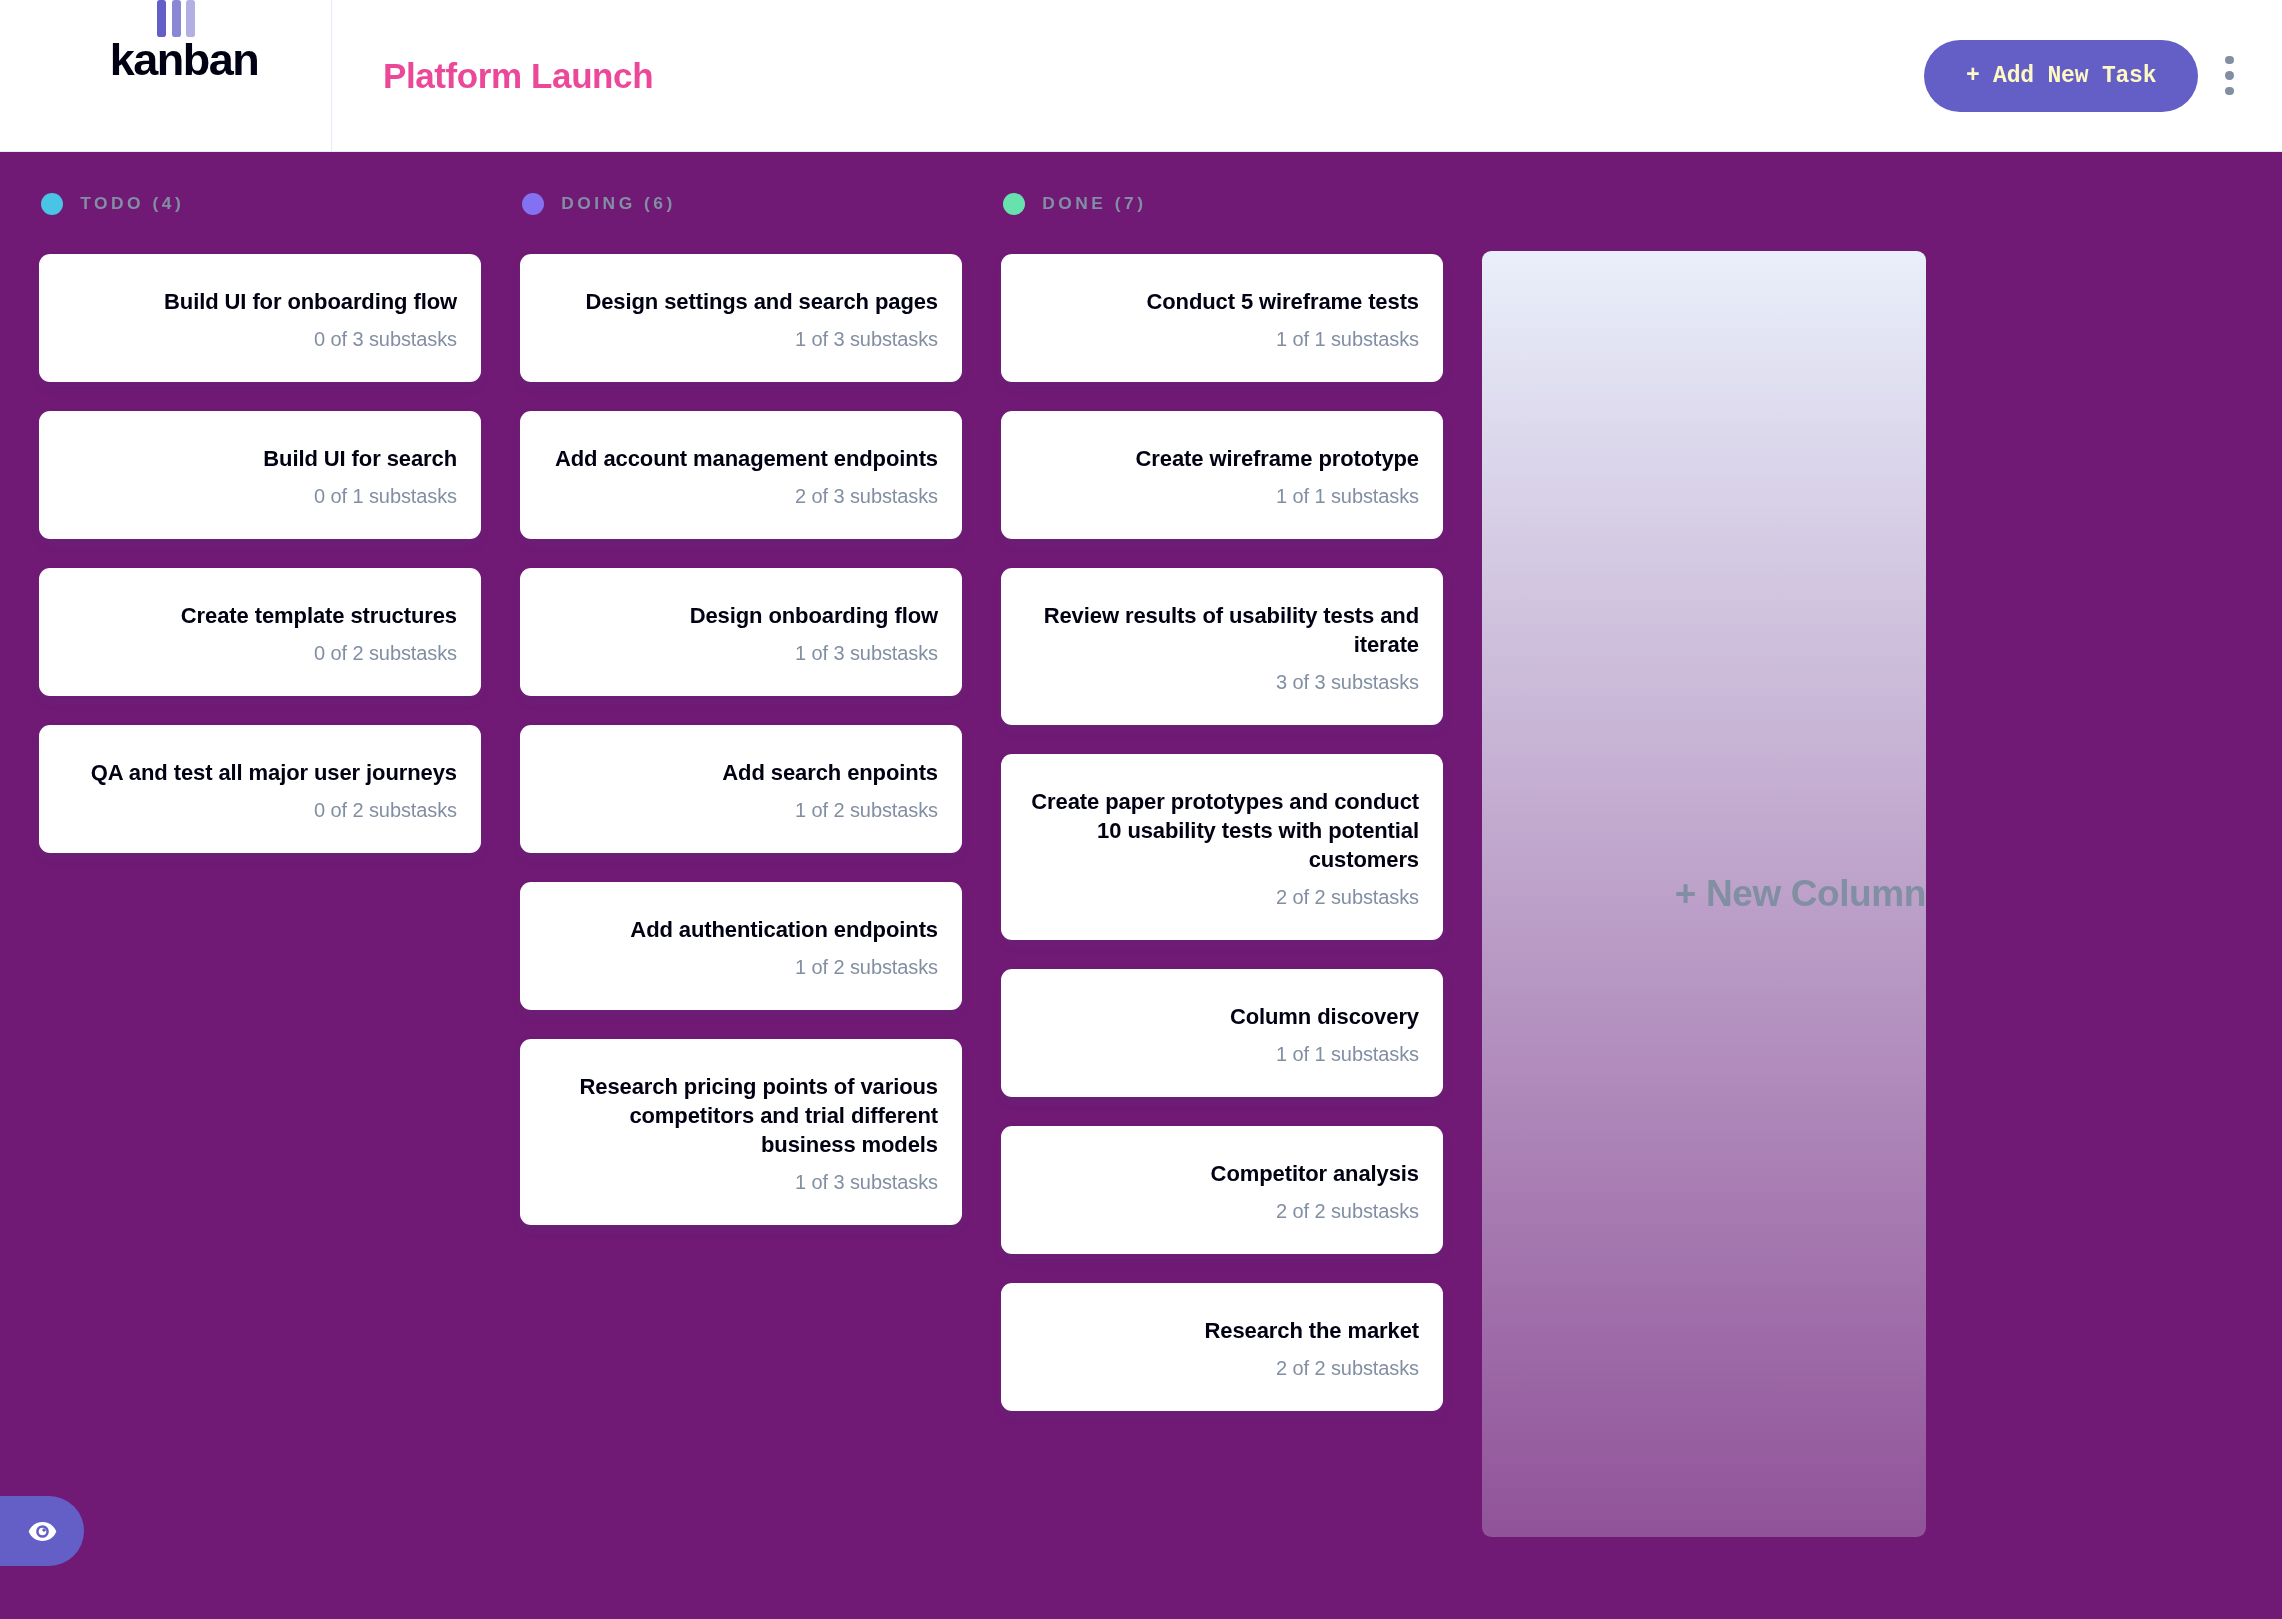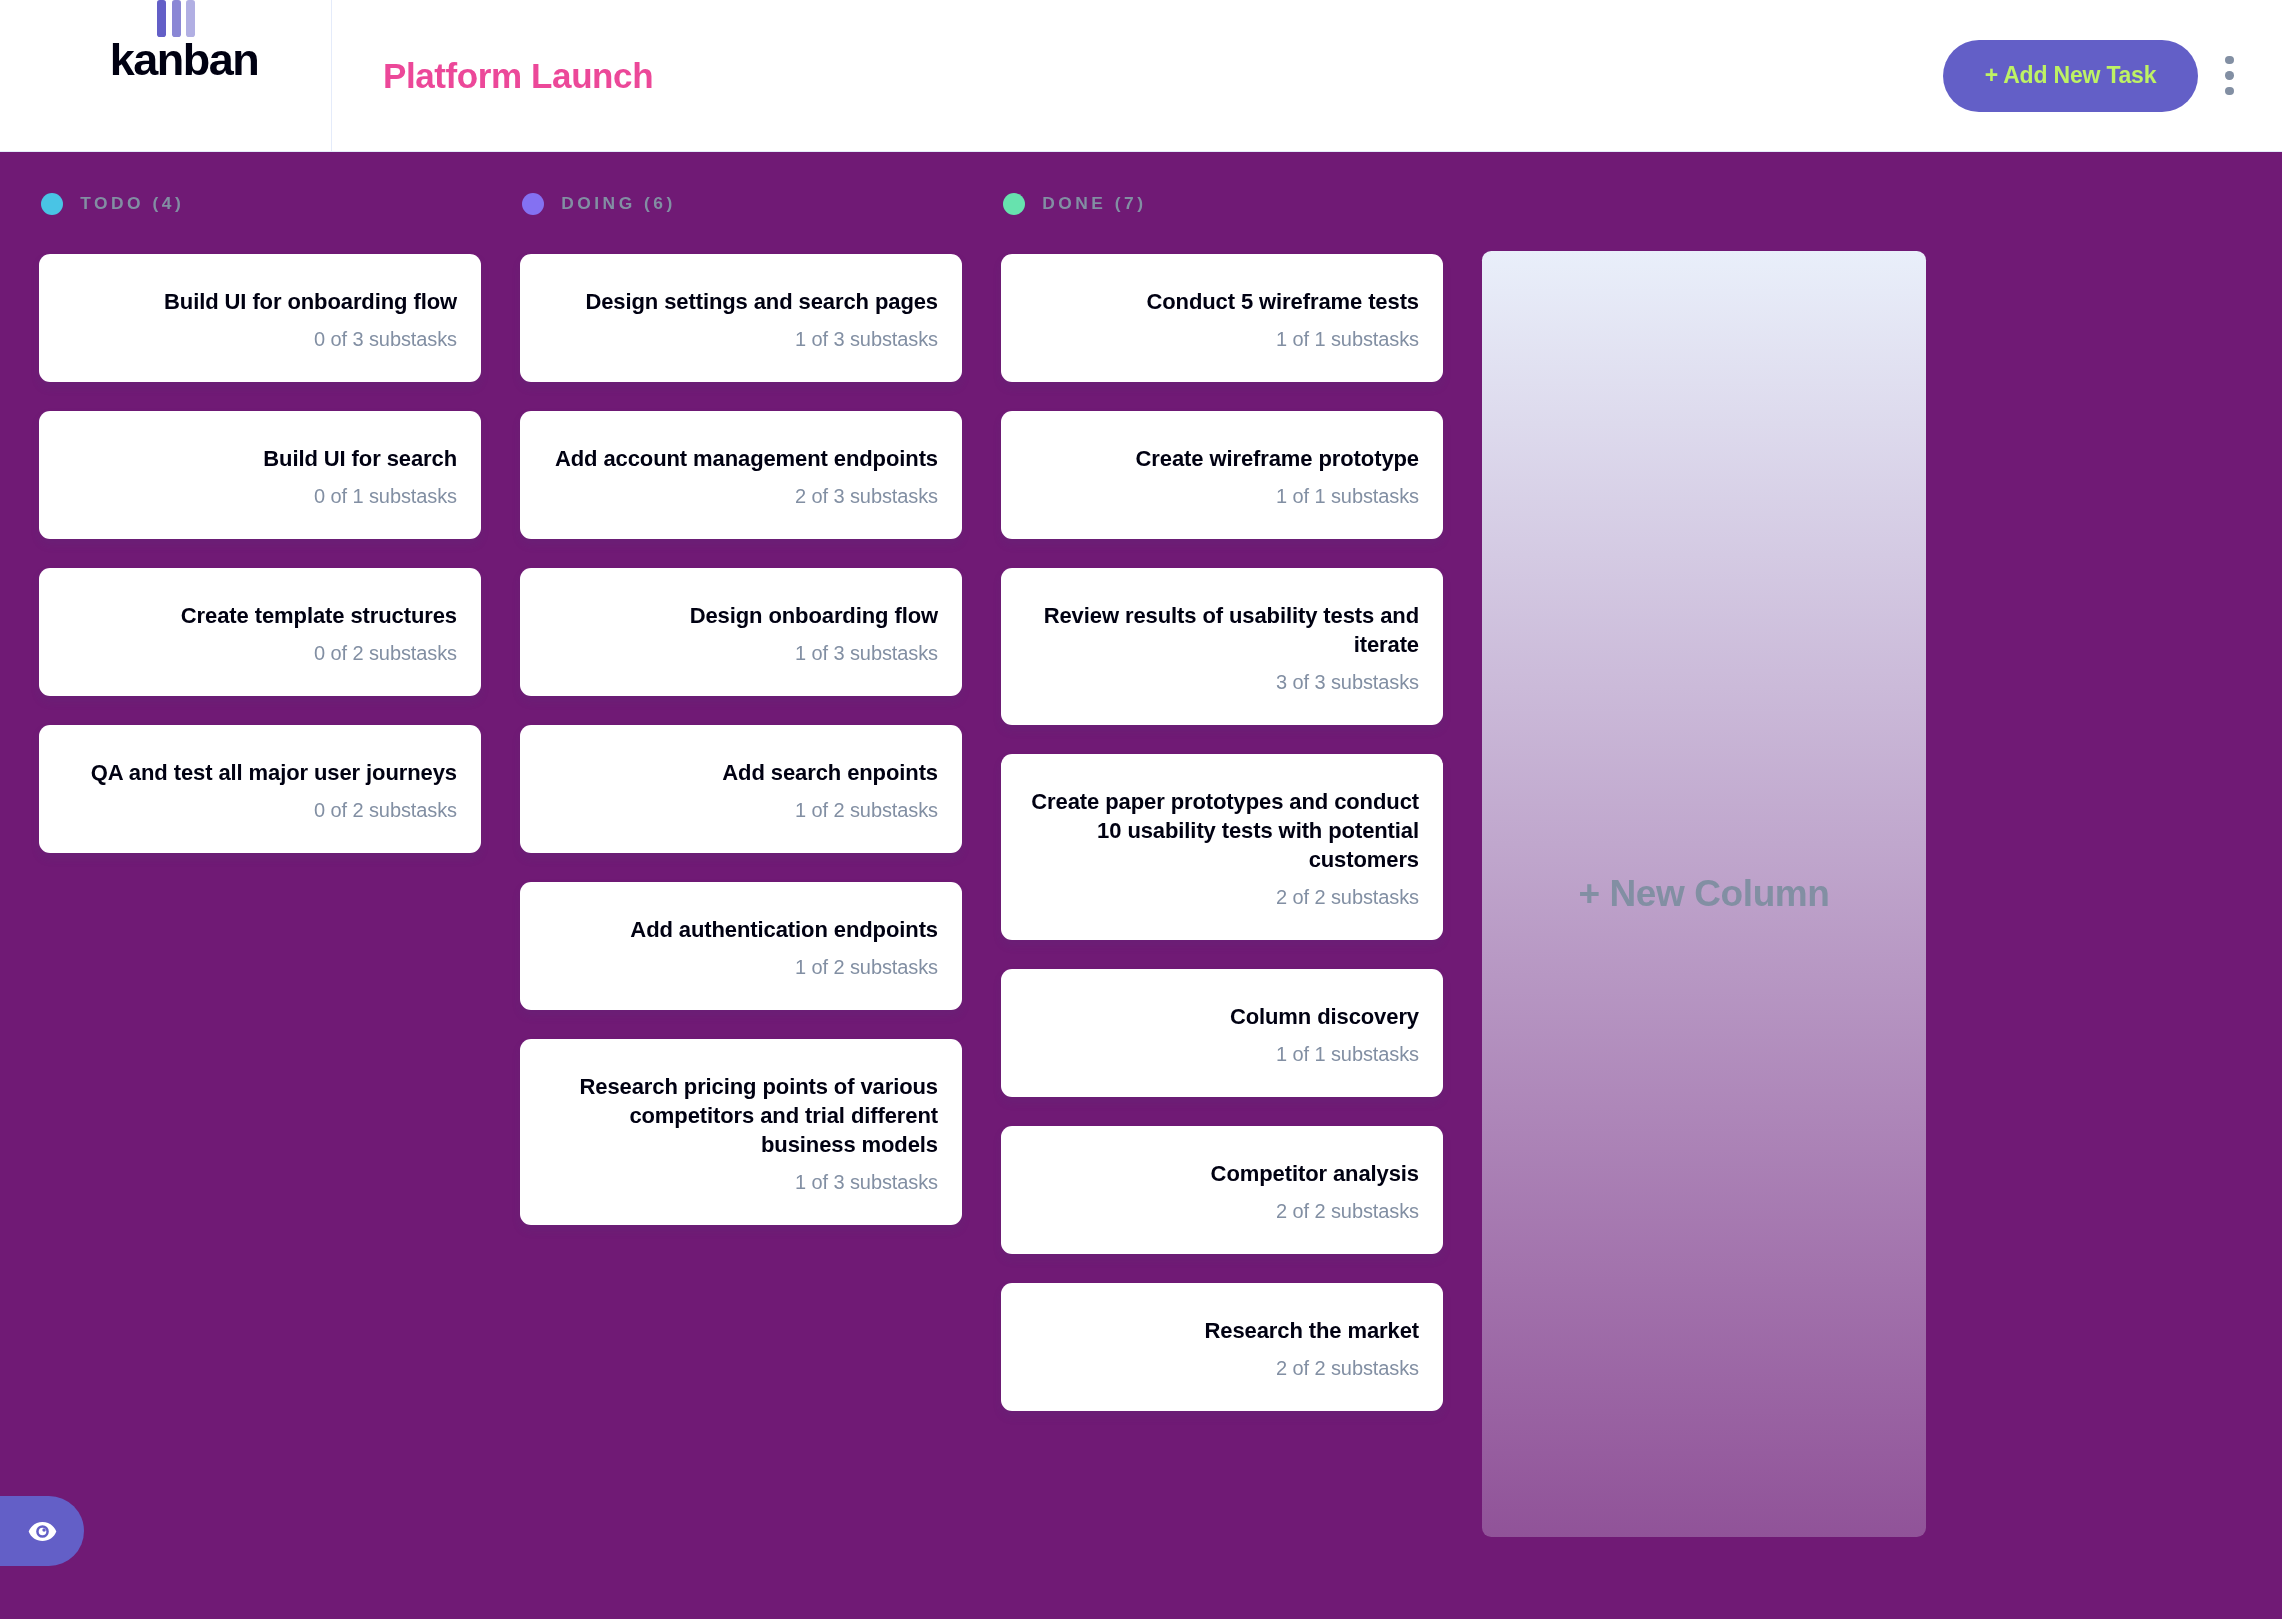--- a/index.html
+++ b/index.html
@@ -65,26 +65,26 @@
     color: #ec4899;
     letter-spacing: -0.4px;
   }
   .header-actions {
     display: flex;
     align-items: center;
     gap: 14.7px;
   }
   .add-task-btn {
     background: #635FC7;
-    color: #bef264;
+    color: #fef9c3;
     border: none;
     border-radius: 37px;
     height: 72px;
     padding: 0 42px;
-    font-family: Liberation Sans, sans-serif;
+    font-family: Liberation Mono, monospace;
     font-size: 23px;
     font-weight: bold;
     letter-spacing: -0.2px;
     cursor: pointer;
     white-space: nowrap;
   }
   .kebab {
     width: 33px;
     height: 72px;
     display: flex;
@@ -158,21 +158,21 @@
   
   .new-column {
     width: 444px;
     flex: 0 0 444px;
     height: 1286px;
     margin-top: 61px;
     border-radius: 9.2px;
     background: linear-gradient(180deg, #E9EFFA 0%, #E9EFFA44 100%);
     display: flex;
     align-items: center;
-    justify-content: center;
+    justify-content: flex-end;
     cursor: pointer;
   }
   .new-column-label {
     font-size: 37px;
     font-weight: bold;
     color: #828FA3;
     letter-spacing: -0.4px;
   }
 
   

